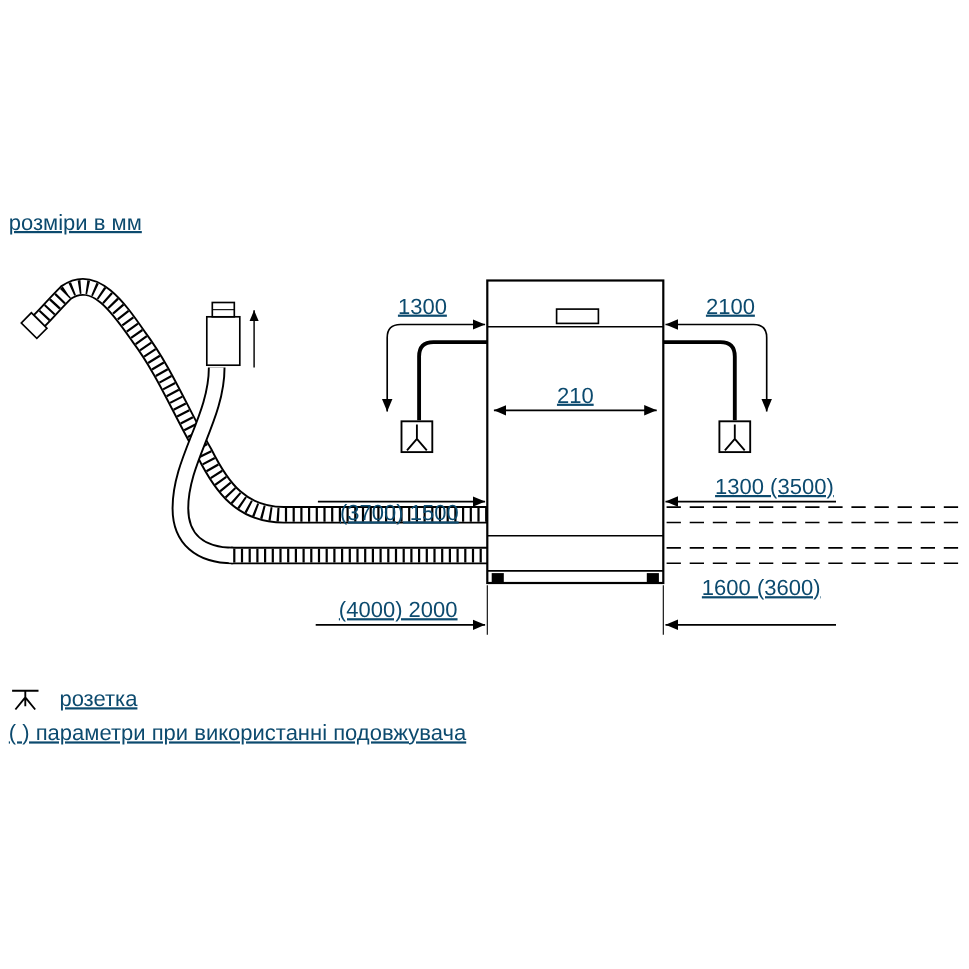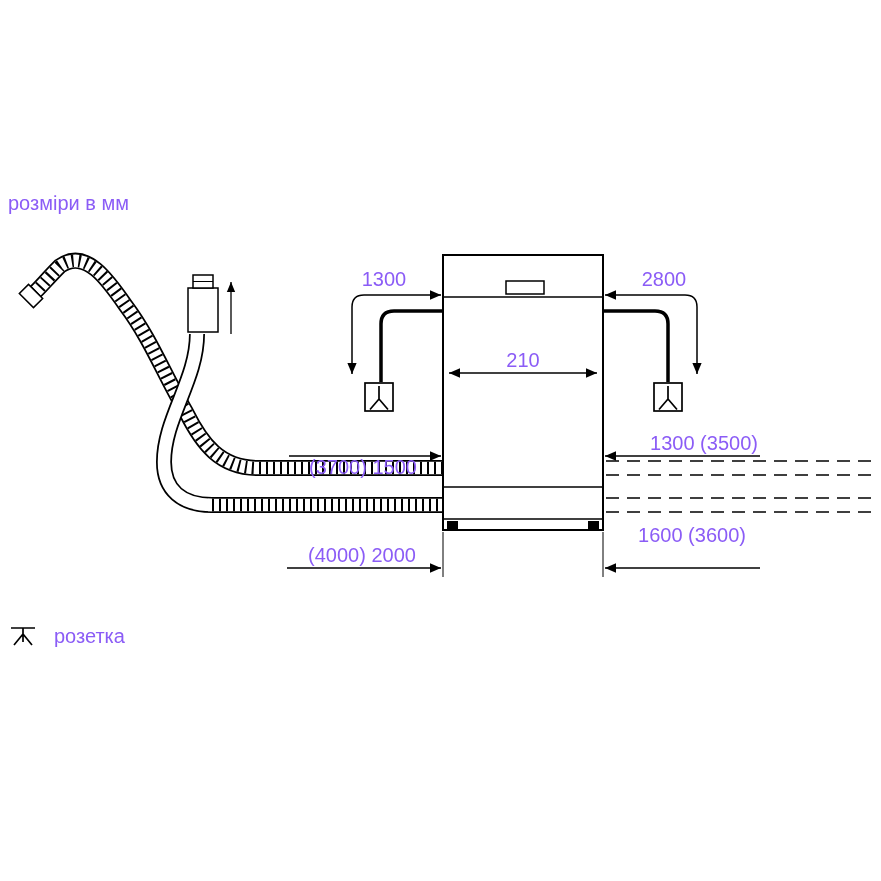--- a/index.html
+++ b/index.html
@@ -2,22 +2,22 @@
 <html><head>
 <meta charset="utf-8">
 <style>
   html,body{margin:0;padding:0;background:#fff;}
   #stage{
     position:relative;width:881px;height:881px;background:#ffffff;
     font-family:"Liberation Sans", sans-serif;color:#000;overflow:hidden;
   }
   #diagram-svg{position:absolute;left:0;top:0;}
   .lbl{
-    position:absolute;white-space:nowrap;color:#8b5cf6;
-    font-size:20px;line-height:22px;
+    position:absolute;white-space:nowrap;color:#0c4a6e;
+    font-size:20px;line-height:22px;text-decoration:underline;
   }
   .lbl.centered{transform:translateX(-50%);text-align:center;}
 </style>
 </head>
 <body>
 
 <div id="stage">
 
   <svg id="diagram-svg" width="881" height="881" viewBox="0 0 881 881">
     <defs>
@@ -95,28 +95,29 @@
 
     <g>
       <path d="M11,628 H35 M23,628 V642 M23,634 L14,645 M23,634 L32,645" fill="none" stroke="#000" stroke-width="1.7"></path>
     </g>
   </svg>
 
   <div class="lbl" style="left:8px;top:192px;">розміри в мм</div>
 
   <div class="lbl centered" style="left:384px;top:268px;">1300</div>
 
-  <div class="lbl centered" style="left:664px;top:268px;">2800</div>
+  <div class="lbl centered" style="left:664px;top:268px;">2100</div>
 
   <div class="lbl centered" style="left:523px;top:349px;">210</div>
 
   <div class="lbl centered" style="left:363px;top:456px;">(3700) 1500</div>
 
   <div class="lbl centered" style="left:692px;top:432px;margin-left:12px;">1300 (3500)</div>
 
   <div class="lbl centered" style="left:362px;top:544px;">(4000) 2000</div>
 
   <div class="lbl centered" style="left:692px;top:524px;">1600 (3600)</div>
 
   <div class="lbl" style="left:54px;top:625px;">розетка</div>
 
+  <div class="lbl" style="left:8px;top:656px;">( ) параметри при використанні подовжувача</div>
 
 </div>
 
 </body></html>

